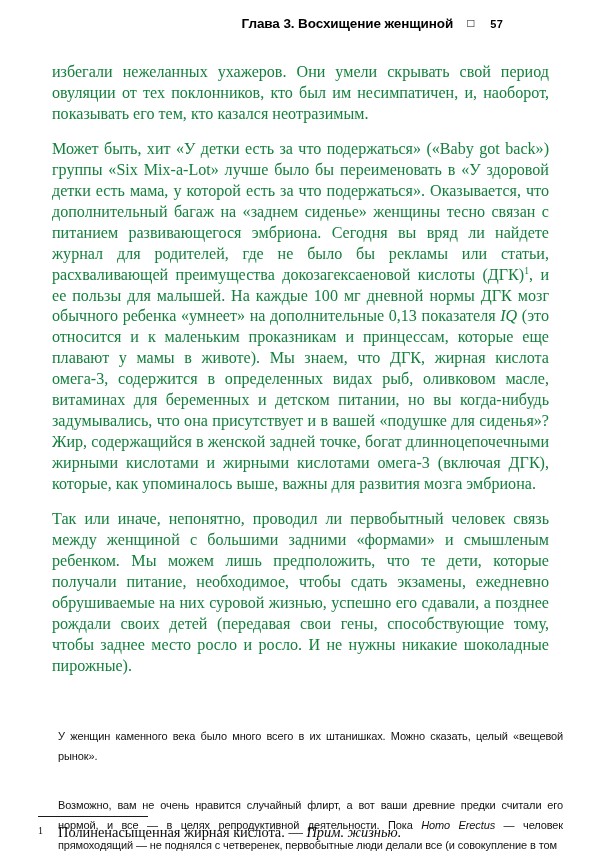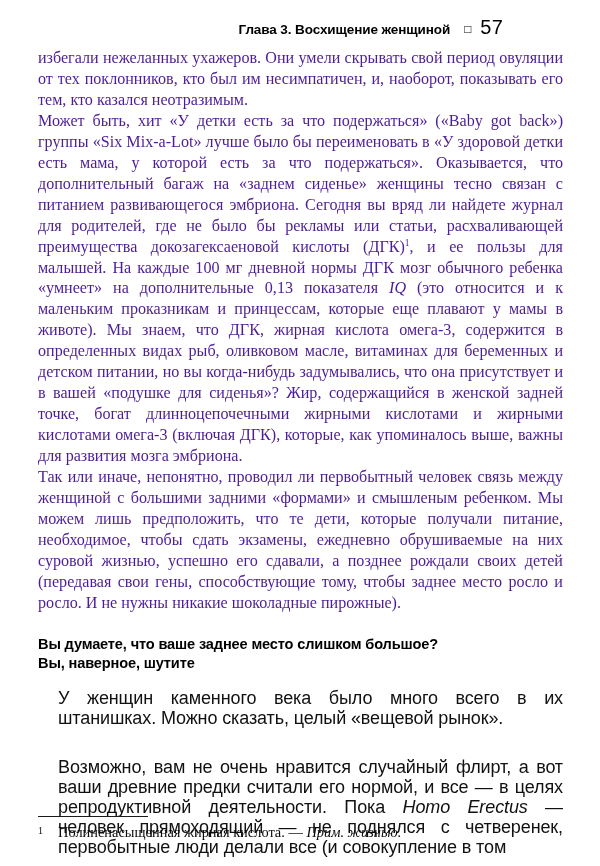--- a/index.html
+++ b/index.html
@@ -44,44 +44,44 @@
   }
   .rh-mark {
     display: inline-block;
     margin: 0 7px 0 14px;
     font-size: 12px;
     line-height: 1;
     position: relative;
     top: -1px;
   }
   .rh-page {
-    font-weight: normal;
-    font-size: 20px;
-    margin-left: 2px;
+    font-weight: bold;
+    font-size: 11px;
+    margin-left: 9px;
     letter-spacing: 0.2px;
   }
 
   
   .textblock {
     position: absolute;
     left: 38px;
     top: 48px;
     width: 525px;
   }
 
   p.body {
-    margin: 0;
+    margin: 14px;
     font-family: "Liberation Serif", "DejaVu Serif", serif;
     font-size: 16.1px;
     line-height: 20.95px;
     text-align: justify;
     text-justify: inter-word;
     hyphens: manual;
     text-indent: 0;
-    color: #4c1d95;
+    color: #15803d;
   }
   p.body + p.body {
     margin-top: 0px;
   }
 
   em.it {
   }
   sup.fn {
     font-size: 9.5px;
     vertical-align: super;
@@ -104,21 +104,21 @@
   .gap-after-subhead  { height: 14px; }
 
   
   .inset {
     margin: 0 0 0 20px;
     width: 505px;
   }
   p.sans {
     margin: 0;
     font-family: "Liberation Sans", sans-serif;
-    font-size: 18px;
+    font-size: 11px;
     line-height: 20.1px;
     text-align: justify;
     text-justify: inter-word;
     letter-spacing: -0.12px;
     color: #111;
   }
   p.sans + p.sans {
     margin-top: 29px;
   }
 
@@ -163,24 +163,20 @@
   </div>
 
   <div class="textblock">
 
     <p class="body">избегали нежеланных ухажеров. Они умели скрывать свой период овуляции от тех поклонников, кто был им несимпатичен, и, наоборот, показывать его тем, кто казался неотразимым.</p>
     <p class="body">Может быть, хит «У детки есть за что подержаться» («Baby got back») группы «Six Mix-a-Lot» лучше было бы переименовать в «У здоровой детки есть мама, у которой есть за что подержаться». Оказывается, что дополнительный багаж на «заднем сиденье» женщины тесно связан с питанием развивающегося эмбриона. Сегодня вы вряд ли найдете журнал для родителей, где не было бы рекламы или статьи, расхваливающей преимущества докозагексаеновой кислоты (ДГК)<sup class="fn">1</sup>, и ее пользы для малышей. На каждые 100 мг дневной нормы ДГК мозг обычного ребенка «умнеет» на дополнительные 0,13 показателя <em class="it">IQ</em> (это относится и к маленьким проказникам и принцессам, которые еще плавают у мамы в животе). Мы знаем, что ДГК, жирная кислота омега-3, содержится в определенных видах рыб, оливковом масле, витаминах для беременных и детском питании, но вы когда-нибудь задумывались, что она присутствует и в вашей «подушке для сиденья»? Жир, содержащийся в женской задней точке, богат длинноцепочечными жирными кислотами и жирными кислотами омега-3 (включая ДГК), которые, как упоминалось выше, важны для развития мозга эмбриона.</p>
     <p class="body">Так или иначе, непонятно, проводил ли первобытный человек связь между женщиной с большими задними «формами» и смышленым ребенком. Мы можем лишь предположить, что те дети, которые получали питание, необходимое, чтобы сдать экзамены, ежедневно обрушиваемые на них суровой жизнью, успешно его сдавали, а позднее рождали своих детей (передавая свои гены, способствующие тому, чтобы заднее место росло и росло. И не нужны никакие шоколадные пирожные).</p>
 
     <div class="gap-before-subhead"></div>
 
-    <div class="subhead">
-      <span class="l1">Вы думаете, что ваше заднее место слишком большое?</span>
-      <span class="l2">Вы, наверное, шутите</span>
-    </div>
 
     <div class="gap-after-subhead"></div>
 
     <div class="inset">
       <p class="sans">У женщин каменного века было много всего в их штанишках. Можно сказать, целый «вещевой рынок».</p>
       <p class="sans">Возможно, вам не очень нравится случайный флирт, а вот ваши древние предки считали его нормой, и все — в целях репродуктивной деятельности. Пока <em class="it">Homo Erectus</em> — человек прямоходящий — не поднялся с четверенек, первобытные люди делали все (и совокупление в том</p>
     </div>
 
   </div>
 

